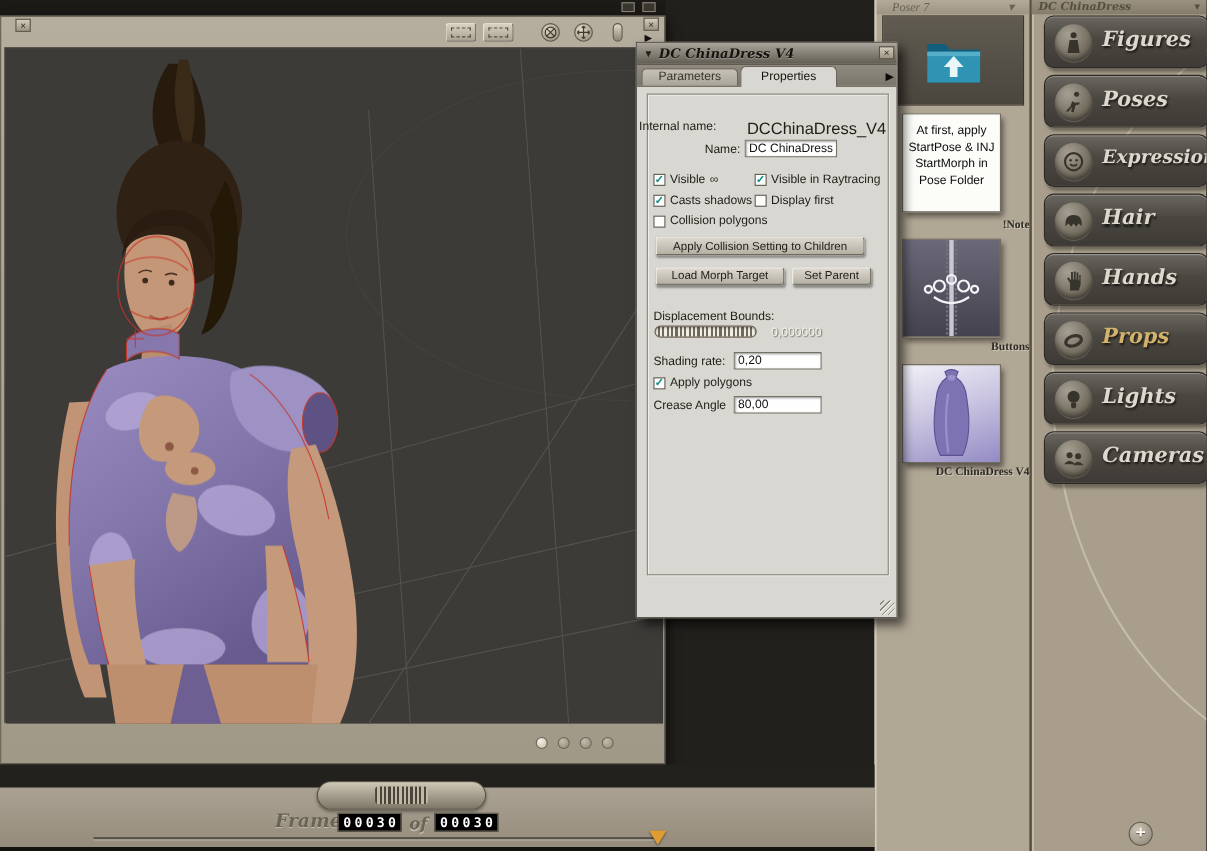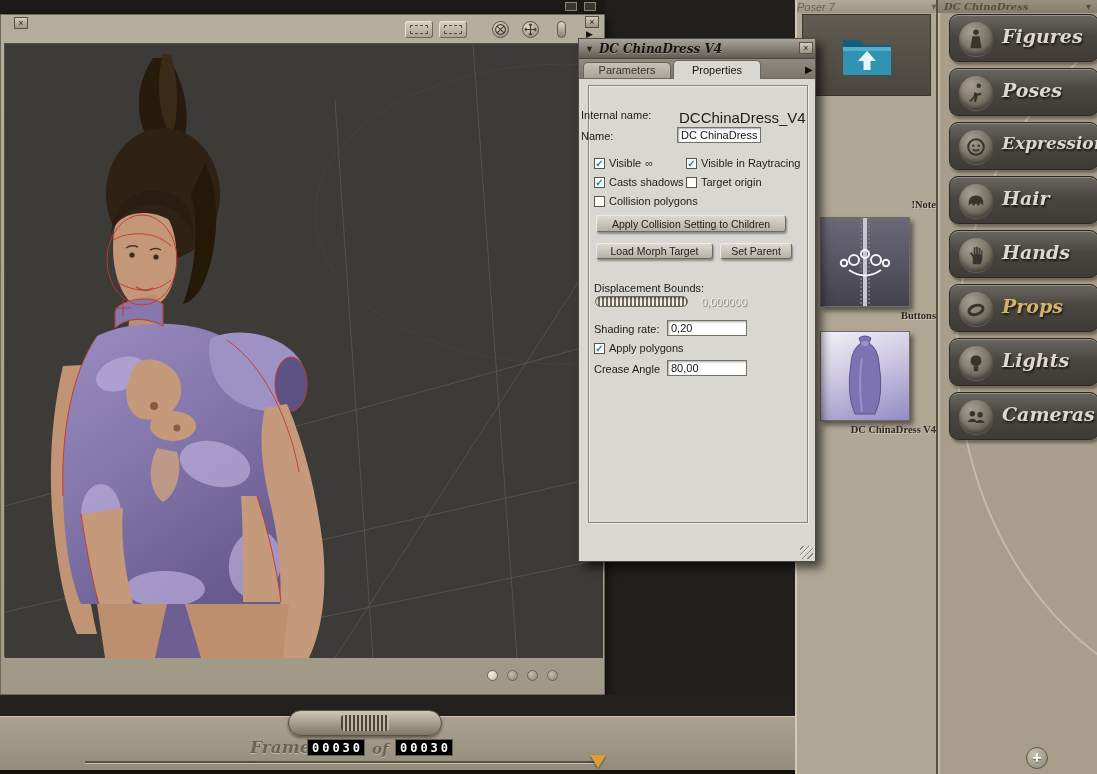--- a/index.html
+++ b/index.html
@@ -39,21 +39,21 @@
   .pbtn{position:absolute;background:linear-gradient(#ded9d0,#b5b0a4);border:1px solid #6e6a5e;border-top-color:#efece4;border-left-color:#efece4;border-radius:3px;font-size:10.5px;text-align:center;box-shadow:1px 2px 2px rgba(0,0,0,.35);color:#24211c;cursor:default;display:flex;align-items:center;justify-content:center}
   .cb{position:absolute;display:flex;align-items:center;gap:4px}
   .cb .bx{width:11px;height:11px;background:#fdfdfb;border:1px solid #59544a;font-size:10px;line-height:10px;text-align:center;color:#0d8c8c;font-weight:bold;flex:0 0 auto}
   .inf{color:#3a362e;font-size:11px}
   .ds{position:absolute;width:93px;height:11px;border:1px solid #6d6355;border-radius:6px;background:repeating-linear-gradient(90deg,#f1eee6 0px,#f1eee6 2px,#6f695e 2px,#6f695e 4px);box-shadow:inset 0 1px 2px rgba(0,0,0,.4)}
   .ds-val{position:absolute;font-size:11px;color:#f2efe7;text-shadow:1px 1px 1px rgba(0,0,0,.45)}
   .grip{position:absolute;right:2px;bottom:2px;width:13px;height:13px;background:repeating-linear-gradient(135deg,transparent 0 2px,#8a857a 2px 3px,#e8e5dd 3px 4px)}
 
   
   .lib-col{position:absolute;left:795px;top:0;width:141px;height:774px;background:#b1a795;border-left:2px solid #d2c9b7}
-  .lib-header{position:absolute;left:0;top:0;width:100%;height:13px;background:linear-gradient(#b3aa9a,#9d9484);color:#6a6356;display:flex;align-items:center;justify-content:space-between;padding:0 0;font-size:11px;font-family:Liberation Sans, sans-serif;font-style:italic}
+  .lib-header{position:absolute;left:0;top:0;width:100%;height:13px;background:linear-gradient(#b3aa9a,#9d9484);color:#6a6356;display:flex;align-items:center;justify-content:space-between;padding:0 14px;font-size:11px;font-family:Liberation Serif, serif;font-style:italic}
   .folder-area{position:absolute;left:5px;top:14px;width:129px;height:82px;background:linear-gradient(#615c52,#4b463d);border:1px solid #3b362e;display:flex;align-items:center;justify-content:center}
   .thumb{position:absolute;left:23px;width:90px;height:90px;box-shadow:3px 4px 5px rgba(0,0,0,.5);border:1px solid #716c62;overflow:hidden}
   .note-card{background:#fcfcf9;color:#0c0c0c;font-size:11px;text-align:center;padding:8px 2px;line-height:1.35}
   .btns-thumb{background:linear-gradient(#6b6878,#45424f)}
   .dress-thumb{background:linear-gradient(160deg,#f2f1f7 0%,#ccc6e2 45%,#938bc4 100%)}
   .lib-label{position:absolute;left:0;width:100%;text-align:right;font-size:10.5px;font-weight:bold;color:#2f2b23;text-shadow:1px 1px 0 rgba(255,255,255,.35);font-family:Liberation Serif, serif}
 
   
   .side-col{position:absolute;left:936px;top:0;width:161px;height:774px;background:#a89e8b;border-left:2px solid #55503f;box-shadow:inset 2px 0 0 #c4baa6}
   .side-header{position:absolute;left:0;top:0;width:100%;height:13px;background:linear-gradient(#9b9180,#857c6c);color:#55503e;display:flex;align-items:center;justify-content:space-between;padding:0 6px;font-size:10px;font-weight:bold;font-family:"DejaVu Serif",serif;font-style:italic}
@@ -193,39 +193,39 @@
     <div class="tabstrip"></div>
     <div class="tab inactive">Parameters</div>
     <div class="tab active">Properties</div>
     <span class="pp-overflow">▶</span>
 
     <div class="fieldbox"></div>
 
     <span class="plabel" style="left:2px;top:70px;width:92px;">Internal name:</span>
     <span class="pvalue" style="left:100px;top:70px">DCChinaDress_V4</span>
 
-    <span class="plabel" style="left:2px;top:91px;width:92px;text-align:left">Name:</span>
+    <span class="plabel" style="left:2px;top:91px;width:92px;text-align:right">Name:</span>
     <input class="pinput" style="left: 98px; top: 88px; width: 84px;" value="DC ChinaDress">
 
     <div class="cb" style="left:15px;top:118px">
       <span class="bx">✓</span>
       <span>Visible</span>
       <span class="inf">∞</span>
     </div>
     <div class="cb" style="left:107px;top:118px">
       <span class="bx">✓</span>
       <span>Visible in Raytracing</span>
     </div>
     <div class="cb" style="left:15px;top:137px">
       <span class="bx">✓</span>
       <span>Casts shadows</span>
     </div>
     <div class="cb" style="left:107px;top:137px">
       <span class="bx"></span>
-      <span>Target origin</span>
+      <span>Display first</span>
     </div>
     <div class="cb" style="left:15px;top:156px">
       <span class="bx"></span>
       <span>Collision polygons</span>
     </div>
 
     <div class="pbtn" style="left:17px;top:176px;width:190px;height:17px">Apply Collision Setting to Children</div>
     <div class="pbtn" style="left:17px;top:204px;width:117px;height:16px">Load Morph Target</div>
     <div class="pbtn" style="left:141px;top:204px;width:72px;height:16px">Set Parent</div>
 
@@ -254,20 +254,23 @@
     </div>
     <div class="folder-area">
       <svg width="54" height="46" viewBox="0 0 54 46">
         <path d="M3,8 h16 l5,5 h27 v30 H3 Z" fill="#135f7b"></path>
         <rect x="3" y="15" width="48" height="28" fill="#2f93b4"></rect>
         <rect x="3" y="15" width="48" height="4" fill="#57aec9"></rect>
         <path d="M27,19 l9,10 h-5.5 v9 h-7 v-9 H18 Z" fill="#eaf5f7"></path>
       </svg>
     </div>
 
+    <div class="thumb note-card" style="top:103px">
+      <span>At first, apply StartPose &amp; INJ StartMorph in Pose Folder</span>
+    </div>
     <div class="lib-label" style="top:199px">!Note</div>
 
     <div class="thumb btns-thumb" style="top:217px">
       <svg width="88" height="88" viewBox="0 0 88 88">
         <path d="M44,0 V88" stroke="#c9c7d2" stroke-width="4"></path>
         <path d="M40,0 V88 M48,0 V88" stroke="#75717f" stroke-width="2" stroke-dasharray="2 2"></path>
         <g stroke="#f4f3f7" fill="none" stroke-width="2">
           <circle cx="44" cy="36" r="4"></circle>
           <circle cx="33" cy="42" r="5"></circle>
           <circle cx="55" cy="42" r="5"></circle>

